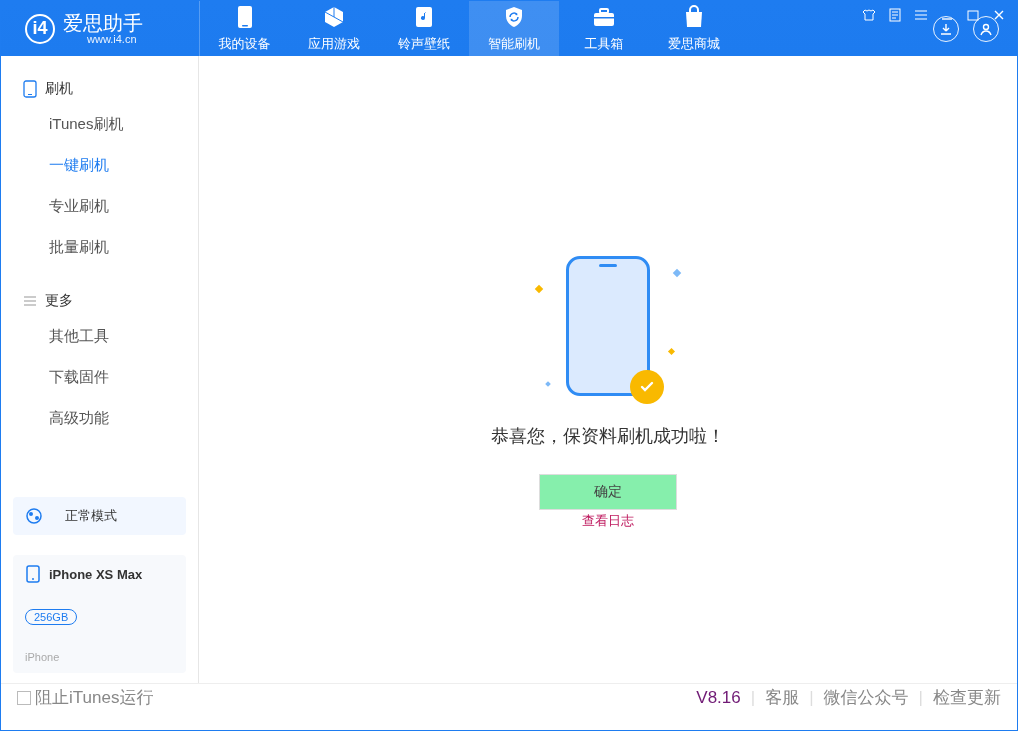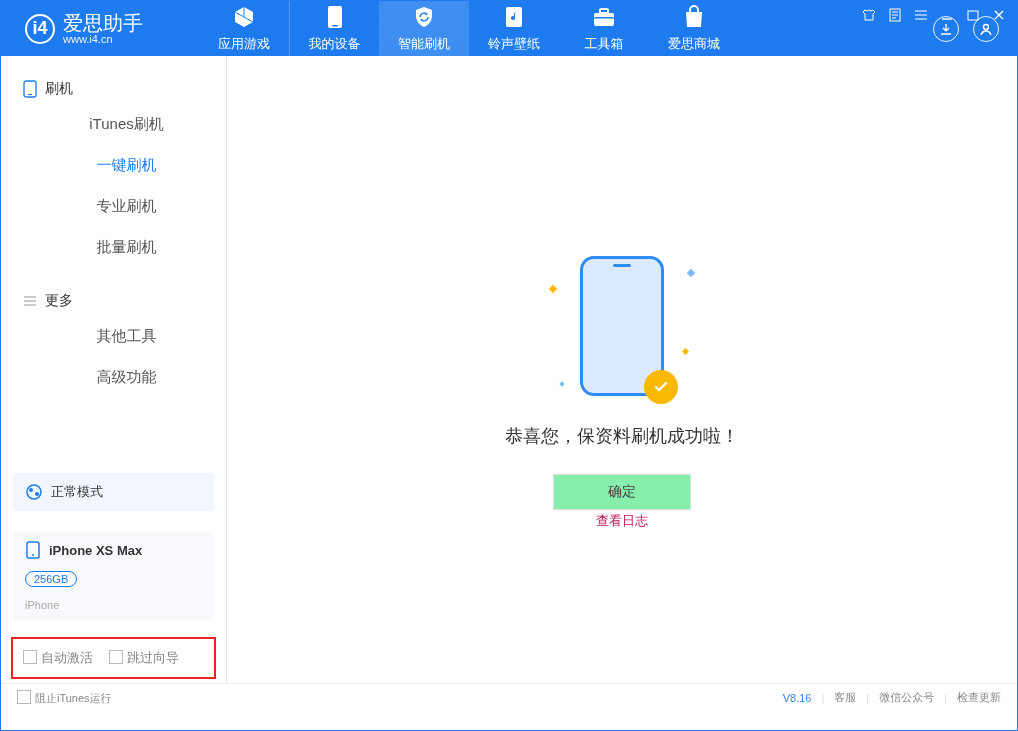--- a/index.html
+++ b/index.html
@@ -3,40 +3,40 @@
 <meta charset="utf-8">
 <style>
 * { margin: 0; padding: 0; box-sizing: border-box; font-family: "Microsoft YaHei", Arial, sans-serif; }
 body { background: #fff; width: 1018px; height: 731px; border: 1px solid #1e7cf0; overflow: hidden; }
 
 
 .header { height: 55px; background: linear-gradient(180deg, #1e7cf0, #1d7bef); display: flex; align-items: center; color: #fff; position: relative; }
 .logo-area { display: flex; align-items: center; padding: 0 18px 0 24px; width: 198px; }
 .logo-icon { width: 30px; height: 30px; border: 2px solid #fff; border-radius: 50%; display: flex; align-items: center; justify-content: center; font-weight: bold; font-size: 18px; margin-right: 8px; }
 .logo-text { font-size: 20px; font-weight: 500; line-height: 1; }
-.logo-sub { font-size: 11px; opacity: .9; }
+.logo-sub { font-size: 11px; opacity: .9; margin-left: 24px; }
 .nav { display: flex; height: 100%; }
 .nav-item { width: 90px; display: flex; flex-direction: column; align-items: center; justify-content: center; cursor: pointer; font-size: 13px; gap: 6px; }
 .nav-item.separator-left { border-left: 1px solid rgba(255,255,255,.25); }
 .nav-item.active { background: rgba(255,255,255,.15); }
 .nav-icon { width: 24px; height: 24px; display: flex; align-items: center; justify-content: center; }
 .title-bar { position: absolute; top: 6px; right: 10px; display: flex; gap: 10px; }
 .title-btn { width: 16px; height: 16px; cursor: pointer; color: #fff; display: flex; align-items: center; justify-content: center; }
 .header-right { position: absolute; right: 18px; bottom: 14px; display: flex; gap: 14px; }
 .circ-btn { width: 26px; height: 26px; border: 1.5px solid rgba(255,255,255,.9); border-radius: 50%; display: flex; align-items: center; justify-content: center; cursor: pointer; }
 
 
 .body { display: flex; height: 627px; }
-.sidebar { width: 226px; border-right: 1px solid #e6e6e6; display: flex; flex-direction: column; text-align: center; }
+.sidebar { width: 198px; border-right: 1px solid #e6e6e6; display: flex; flex-direction: column; }
 .side-section { padding-top: 18px; }
 .side-head { display: flex; align-items: center; gap: 8px; padding: 6px 22px; color: #333; font-size: 14px; font-weight: 500; }
 .side-item { padding: 11px 22px 11px 48px; font-size: 15px; color: #555; cursor: pointer; }
 .side-item.active { color: #1e7cf0; }
 .side-fill { flex: 1; }
-.dev-card { margin: 10px 12px; padding: 10px 12px; border-radius: 4px; background: #f2f7ff; font-size: 13px; color: #333; display: flex; align-items: center; gap: 8px; }
+.dev-card { margin: 10px 12px; padding: 10px 12px; border-radius: 4px; background: #f2f7ff; font-size: 13px; color: #333; display: flex; align-items: center; gap: 22px; }
 .dev-card.light { background: #f7f9fc; flex-direction: column; align-items: flex-start; }
 .dev-card .pill { display: inline-block; border: 1px solid #1e7cf0; color: #1e7cf0; border-radius: 10px; padding: 1px 8px; font-size: 11px; margin-top: 4px; }
 .dev-card .sub { color: #aaa; font-size: 11px; margin-top: 4px; }
 .highlight-box { border: 2px solid #e22; margin: 6px 10px 4px 10px; padding: 10px 10px; display: flex; gap: 16px; align-items: center; font-size: 13px; color: #888; }
 .chk { width: 14px; height: 14px; border: 1px solid #bbb; display: inline-block; margin-right: 4px; vertical-align: -2px; }
 
 
 .main { flex: 1; position: relative; }
 .success-wrap { position: absolute; top: 200px; left: 0; right: 0; display: flex; flex-direction: column; align-items: center; }
 .phone-illus { width: 84px; height: 140px; position: relative; margin-bottom: 28px; }
@@ -46,74 +46,74 @@
 .spark { position: absolute; width: 6px; height: 6px; background: #f9b900; transform: rotate(45deg); }
 .spark.a { left: -30px; top: 30px; }
 .spark.b { right: -30px; top: 14px; background:#7db9f7; }
 .spark.c { left: -20px; bottom: 10px; background:#7db9f7; width:4px; height:4px; }
 .spark.d { right: -24px; bottom: 42px; width:5px; height:5px; }
 .msg { font-size: 18px; color: #333; margin-bottom: 26px; }
 .ok-btn { padding: 8px 54px; border: 1px solid #ddd; background: #86efac; font-size: 14px; color: #444; cursor: pointer; margin-bottom: 2px; }
 .log-link { font-size: 13px; color: #be185d; cursor: pointer; }
 
 
-.footer { height: 28px; border-top: 1px solid #eee; display: flex; align-items: center; padding: 0 16px; font-size: 11px; color: #888; }
+.footer { height: 28px; border-top: 1px solid #eee; display: flex; align-items: center; padding: 0 16px; font-size: 17px; color: #888; }
 .footer .left { display: flex; align-items: center; gap: 6px; }
 .footer .right { margin-left: auto; display: flex; align-items: center; gap: 10px; }
 .footer .sep { color: #ddd; }
-.footer .ver { color: #3b82f6; }
+.footer .ver { color: #701a75; }
 </style>
 </head>
 <body>
 
 <div class="header">
   <div class="logo-area">
     <div class="logo-icon">i4</div>
     <div>
       <div class="logo-text">爱思助手</div>
       <div class="logo-sub">www.i4.cn</div>
     </div>
   </div>
   <div class="nav">
+    <div class="nav-item separator-left">
+      <span class="nav-icon">
+          <svg width="20" height="24" viewBox="0 0 20 24">
+            <rect x="3" y="1" width="14" height="22" rx="2" fill="#fff"></rect>
+            <rect x="7" y="20" width="6" height="1.4" rx=".7" fill="#1e7cf0"></rect>
+          </svg>
+        </span>
+      <span>我的设备</span>
+    </div>
     <div class="nav-item">
       <span class="nav-icon">
           <svg width="24" height="24" viewBox="0 0 24 24">
             <path d="M12 2l9 5v10l-9 5-9-5V7z" fill="#fff"></path>
             <path d="M12 2v10l9 5M12 12L3 7" stroke="#1e7cf0" stroke-width="1" fill="none"></path>
           </svg>
         </span>
       <span>应用游戏</span>
     </div>
-    <div class="nav-item separator-left">
-      <span class="nav-icon">
-          <svg width="20" height="24" viewBox="0 0 20 24">
-            <rect x="3" y="1" width="14" height="22" rx="2" fill="#fff"></rect>
-            <rect x="7" y="20" width="6" height="1.4" rx=".7" fill="#1e7cf0"></rect>
-          </svg>
-        </span>
-      <span>我的设备</span>
+    <div class="nav-item">
+      <span class="nav-icon">
+          <svg width="20" height="22" viewBox="0 0 20 22">
+            <rect x="2" y="1" width="16" height="20" rx="2" fill="#fff"></rect>
+            <path d="M11 6v6a2 2 0 11-1-1.7V7h2z" fill="#1e7cf0"></path>
+          </svg>
+        </span>
+      <span>铃声壁纸</span>
     </div>
     <div class="nav-item active">
       <span class="nav-icon">
           <svg width="24" height="24" viewBox="0 0 24 24">
             <path d="M12 2l8 3v6c0 5-3.5 9-8 11-4.5-2-8-6-8-11V5z" fill="#fff"></path>
             <path d="M8 12a4 4 0 017-2.6M16 12a4 4 0 01-7 2.6" stroke="#1e7cf0" stroke-width="1.4" fill="none"></path>
             <path d="M15 8l.4 2.2L13 10M9 16l-.4-2.2L11 14" fill="#1e7cf0"></path>
           </svg>
         </span>
       <span>智能刷机</span>
-    </div>
-    <div class="nav-item">
-      <span class="nav-icon">
-          <svg width="20" height="22" viewBox="0 0 20 22">
-            <rect x="2" y="1" width="16" height="20" rx="2" fill="#fff"></rect>
-            <path d="M11 6v6a2 2 0 11-1-1.7V7h2z" fill="#1e7cf0"></path>
-          </svg>
-        </span>
-      <span>铃声壁纸</span>
     </div>
     <div class="nav-item">
       <span class="nav-icon">
           <svg width="24" height="22" viewBox="0 0 24 22">
             <rect x="2" y="7" width="20" height="13" rx="2" fill="#fff"></rect>
             <rect x="8" y="3" width="8" height="4" rx="1" fill="none" stroke="#fff" stroke-width="2"></rect>
             <rect x="2" y="11" width="20" height="1.5" fill="#1e7cf0"></rect>
           </svg>
         </span>
       <span>工具箱</span>
@@ -192,20 +192,21 @@
       <div class="side-item">批量刷机</div>
     </div>
     <div class="side-section">
       <div class="side-head">
         <svg width="14" height="12" viewBox="0 0 14 12">
             <path d="M1 2h12M1 6h12M1 10h12" stroke="#bbb" stroke-width="1.4"></path>
           </svg>
         <span>更多</span>
       </div>
       <div class="side-item">其他工具</div>
+      <div class="side-item">下载固件</div>
       <div class="side-item">高级功能</div>
     </div>
     <div class="side-fill"></div>
     <div class="dev-card">
       <svg width="18" height="18" viewBox="0 0 18 18">
           <circle cx="9" cy="9" r="7" fill="none" stroke="#1e7cf0" stroke-width="1.5"></circle>
           <circle cx="6" cy="7" r="2" fill="#1e7cf0"></circle>
           <circle cx="12" cy="11" r="2" fill="#1e7cf0"></circle>
         </svg>
       <span>正常模式</span>
@@ -213,24 +214,20 @@
     <div class="dev-card light">
       <div style="display:flex;align-items:center;gap:8px;">
         <svg width="16" height="18" viewBox="0 0 16 18">
             <rect x="2" y="1" width="12" height="16" rx="2" fill="none" stroke="#1e7cf0" stroke-width="1.5"></rect>
             <circle cx="8" cy="14" r="1" fill="#1e7cf0"></circle>
           </svg>
         <b>iPhone XS Max</b>
       </div>
       <span class="pill">256GB</span>
       <span class="sub">iPhone</span>
-    </div>
-    <div class="highlight-box">
-      <label><span class="chk"></span><span>自动激活</span></label>
-      <label><span class="chk"></span><span>跳过向导</span></label>
     </div>
   </div>
 
   <div class="main">
     <div class="success-wrap">
       <div class="phone-illus">
         <div class="phone-frame"></div>
         <div class="phone-notch"></div>
         <div class="phone-badge">
             <svg width="18" height="18" viewBox="0 0 18 18">

